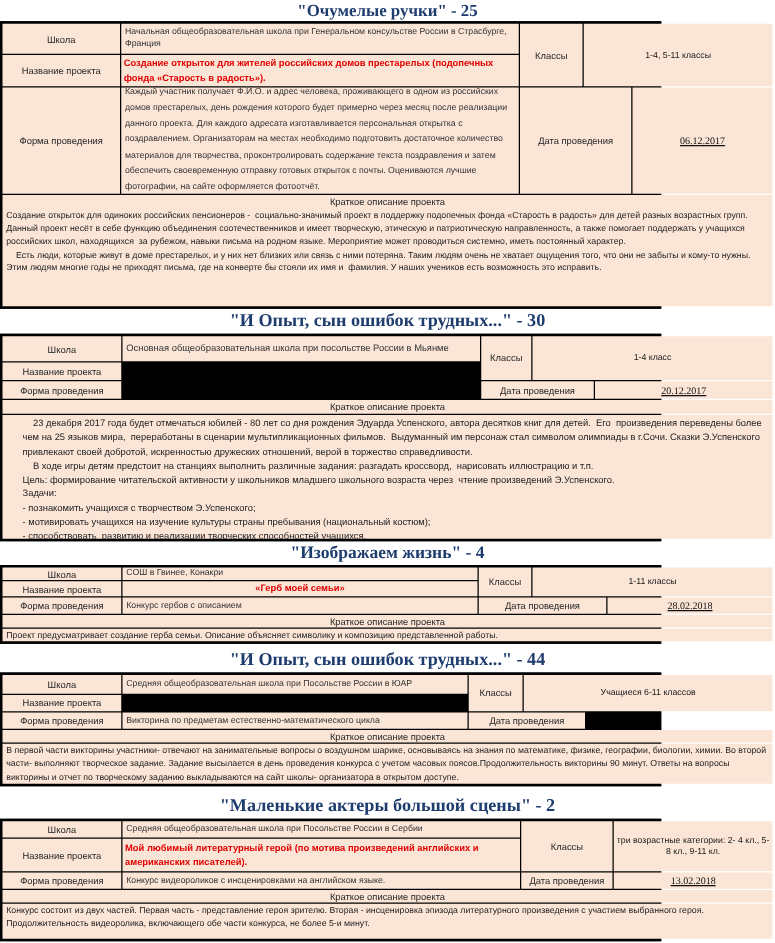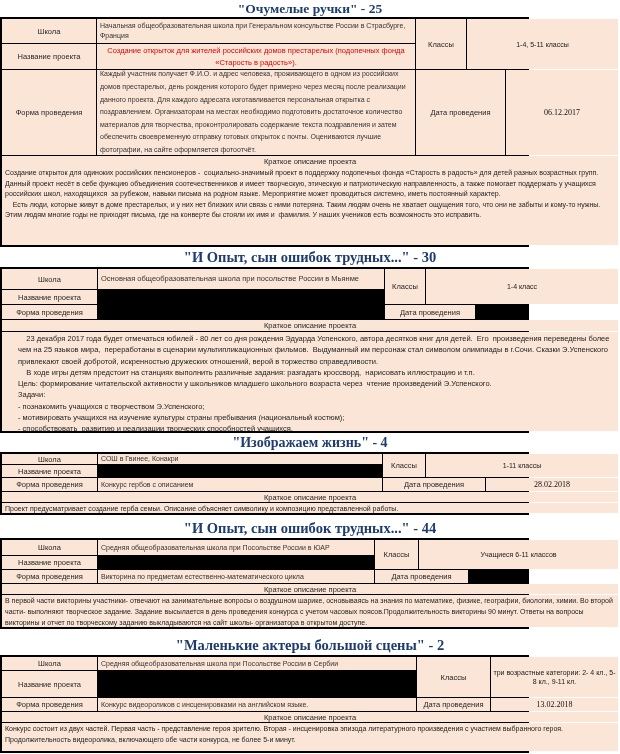--- a/index.html
+++ b/index.html
@@ -29,23 +29,23 @@
   .tbl{
     display:grid;gap:1px;background:var(--line);
     border:2px solid var(--line);width:529px;
   }
   .cell{
     background:var(--peach);overflow:hidden;
     display:flex;flex-direction:column;justify-content:center;
     padding:0 2px;
   }
   .lbl{align-items:center;text-align:center;font-size:7.5px;color:#262626;}
-  .red{align-items:center;text-align:center;font-weight:normal;color:var(--red);font-size:7.5px;line-height:1.5;}
+  .red{align-items:center;text-align:left;font-weight:bold;color:var(--red);font-size:7.5px;line-height:1.5;}
   .val{align-items:center;text-align:center;font-size:7px;}
-  .date{align-items:center;text-align:center;font-size:8px;font-family:"Liberation Serif",serif;color:#111;}
+  .date{align-items:center;text-align:center;font-size:8px;font-family:"Liberation Serif",serif;color:#111;text-decoration:underline;}
   .txt{justify-content:center;font-size:7px;padding:1px 3px;line-height:1.4;color:#333;}
   .sumhead{align-items:center;text-align:center;font-size:7.5px;color:#262626;}
   .desc{
     justify-content:flex-start;align-items:stretch;text-align:left;
     font-size:7px;line-height:1.45;padding:1px 3px;white-space:pre-wrap;color:#222;
   }
   .mh{text-align:center;font-size:7.5px;color:#262626;flex:0 0 auto;padding-bottom:2px;}
 
   
   .t1{grid-template-columns:94px 318px 50px 38px 112px;grid-template-rows:24px 25px 85px 12px 76px;}
@@ -126,39 +126,41 @@
 <section id="s2">
   <h2 class="title">"И Опыт, сын ошибок трудных..." - 30</h2>
   <div class="tbl t2">
     <div class="cell lbl p-school-l">Школа</div>
     <div class="cell txt p-school">Основная общеобразовательная школа при посольстве России  в Мьянме</div>
     <div class="cell lbl p-classes-l">Классы</div>
     <div class="cell val p-classes">1-4 класс</div>
     <div class="cell lbl p-proj-l">Название проекта</div>
     <div class="cell lbl p-form-l">Форма проведения</div>
     <div class="cell lbl p-date-l">Дата проведения</div>
+    <div class="cell date p-date">20.12.2017</div>
     <div class="cell sumhead p-sumhead">Краткое описание проекта</div>
     <div class="cell desc p-desc">    23 декабря 2017 года будет отмечаться юбилей - 80 лет со дня рождения Эдуарда Успенского, автора десятков книг для детей.  Его  произведения переведены более чем на 25 языков мира,  переработаны в сценарии мультипликационных фильмов.  Выдуманный им персонаж стал символом олимпиады в г.Сочи. Сказки Э.Успенского  привлекают своей добротой, искренностью дружеских отношений, верой в торжество справедливости.
     В ходе игры детям предстоит на станциях выполнить различные задания: разгадать кроссворд,  нарисовать иллюстрацию и т.п.
 Цель: формирование читательской активности у школьников младшего школьного возраста через  чтение произведений Э.Успенского.
 Задачи:
 - познакомить учащихся с творчеством Э.Успенского;
 - мотивировать учащихся на изучение культуры страны пребывания (национальный костюм);
 - способствовать  развитию и реализации творческих способностей учащихся.</div>
   </div>
 </section>
 
 <section id="s3">
   <h2 class="title">"Изображаем жизнь" - 4</h2>
   <div class="tbl t3">
     <div class="cell lbl p-school-l">Школа</div>
     <div class="cell txt p-school">СОШ в Гвинее, Конакри</div>
     <div class="cell lbl p-classes-l">Классы</div>
     <div class="cell val p-classes">1-11 классы</div>
     <div class="cell lbl p-proj-l">Название проекта</div>
+    <div class="cell red p-proj">«Герб моей семьи»</div>
     <div class="cell lbl p-form-l">Форма проведения</div>
     <div class="cell txt p-form">Конкурс гербов с описанием</div>
     <div class="cell lbl p-date-l">Дата проведения</div>
     <div class="cell date p-date">28.02.2018</div>
     <div class="cell sumhead p-sumhead">Краткое описание проекта</div>
     <div class="cell desc p-desc">Проект предусматривает создание герба семьи. Описание объясняет символику и композицию представленной работы.</div>
   </div>
 </section>
 
 <section id="s4">
@@ -178,20 +180,21 @@
 </section>
 
 <section id="s5">
   <h2 class="title">"Маленькие актеры большой сцены" - 2</h2>
   <div class="tbl t5">
     <div class="cell lbl p-school-l">Школа</div>
     <div class="cell txt p-school">Средняя общеобразовательная школа при Посольстве России в Сербии</div>
     <div class="cell lbl p-classes-l">Классы</div>
     <div class="cell val p-classes">три возрастные категории: 2- 4 кл., 5-8 кл., 9-11 кл.</div>
     <div class="cell lbl p-proj-l">Название проекта</div>
+    <div class="cell red p-proj">Мой любимый литературный герой (по мотива произведений английских и американских писателей).</div>
     <div class="cell lbl p-form-l">Форма проведения</div>
     <div class="cell txt p-form">Конкурс видеороликов с инсценировками на английском языке.</div>
     <div class="cell lbl p-date-l">Дата проведения</div>
     <div class="cell date p-date">13.02.2018</div>
     <div class="cell sumhead p-sumhead">Краткое описание проекта</div>
     <div class="cell desc p-desc">Конкурс состоит из двух частей. Первая часть - представление героя зрителю. Вторая - инсценировка эпизода литературного произведения с участием выбранного героя. Продолжительность видеоролика, включающего обе части конкурса, не более 5-и минут.</div>
   </div>
 </section>
 
 </body></html>

